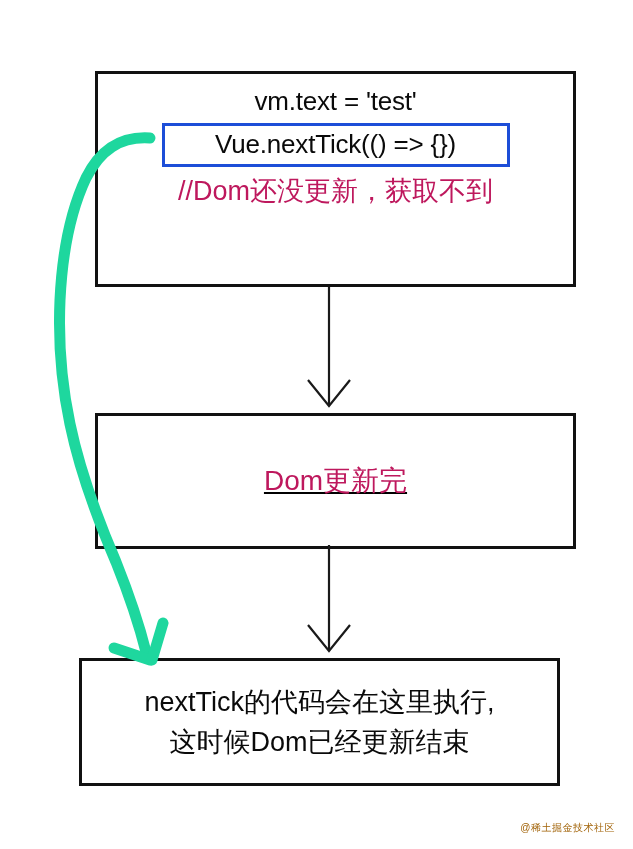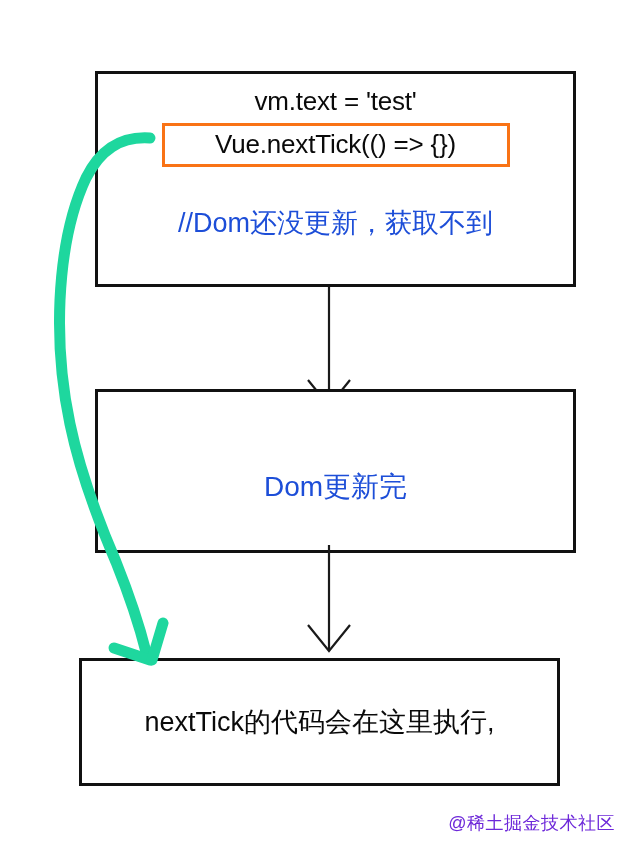--- a/index.html
+++ b/index.html
@@ -30,61 +30,61 @@
   #box-code {
     left: 95px;
     top: 71px;
     width: 481px;
     height: 216px;
     justify-content: flex-start;
     padding-top: 8px;
   }
   #box-dom-updated {
     left: 95px;
-    top: 389px;
+    top: 413px;
     width: 481px;
-    height: 164px;
+    height: 136px;
+    text-decoration: underline;
   }
   #box-nexttick-exec {
     left: 79px;
     top: 658px;
     width: 481px;
     height: 128px;
   }
   .code-line {
     font-size: 26px;
     line-height: 38px;
     color: #0a0a0a;
     text-align: center;
     white-space: nowrap;
     letter-spacing: -0.2px;
   }
   .highlight-wrap {
     box-sizing: border-box;
-    border: 3px solid #f97316;
+    border: 3px solid #1d4ed8;
     background: #ffffff;
     padding: 1px 14px 3px 14px;
     margin: 3px 0 4px 0;
     width: 348px;
     display: flex;
     align-items: center;
     justify-content: center;
   }
   .highlight-wrap .code-line {
     font-size: 26px;
     line-height: 34px;
   }
   .cn-line {
     font-size: 27px;
     line-height: 40px;
-    color: #1d4ed8;
+    color: #be185d;
     text-align: center;
     white-space: nowrap;
     font-weight: 500;
-    margin-top: 32px;
   }
   #box-dom-updated .cn-line {
     font-size: 28px;
   }
   .bottom-text {
     font-size: 27px;
     line-height: 40px;
     color: #0a0a0a;
     text-align: center;
     white-space: nowrap;
@@ -92,22 +92,22 @@
   }
   #connector-1, #connector-2, #green-arrow-layer, #watermark {
     position: absolute;
   }
   #connector-1 { left: 280px; top: 287px; width: 100px; height: 126px; }
   #connector-2 { left: 280px; top: 545px; width: 100px; height: 113px; }
   #green-arrow-layer { left: 0; top: 0; width: 633px; height: 849px; pointer-events: none; }
   #watermark {
     right: 18px;
     bottom: 14px;
-    font-size: 18px;
-    color: #6d28d9;
+    font-size: 10px;
+    color: #a16207;
     letter-spacing: 0.5px;
     white-space: nowrap;
     margin-top: 48px;
   }
 </style>
 </head>
 <body>
 
 <div id="canvas">
 
@@ -128,20 +128,21 @@
     <div class="cn-line">Dom更新完</div>
   </div>
 
   <svg id="connector-2" viewBox="0 0 100 113">
     <line x1="49" y1="0" x2="49" y2="104" stroke="#1a1a1a" stroke-width="2.2"></line>
     <polyline points="28,80 49,106 70,80" fill="none" stroke="#1a1a1a" stroke-width="2.2"></polyline>
   </svg>
 
   <div class="flow-box" id="box-nexttick-exec">
     <div class="bottom-text">nextTick的代码会在这里执行,</div>
+    <div class="bottom-text">这时候Dom已经更新结束</div>
   </div>
 
   <svg id="green-arrow-layer" viewBox="0 0 633 849">
     <path d="M 150,138
              C 120,136 100,150 86,178
              C 70,212 62,258 60,300
              C 58,345 62,386 70,424
              C 80,472 98,520 116,562
              C 128,592 138,620 146,652" fill="none" stroke="#1ed79e" stroke-width="11" stroke-linecap="round" stroke-linejoin="round"></path>
     <path d="M 114,648 L 150,660" fill="none" stroke="#1ed79e" stroke-width="11" stroke-linecap="round"></path>

